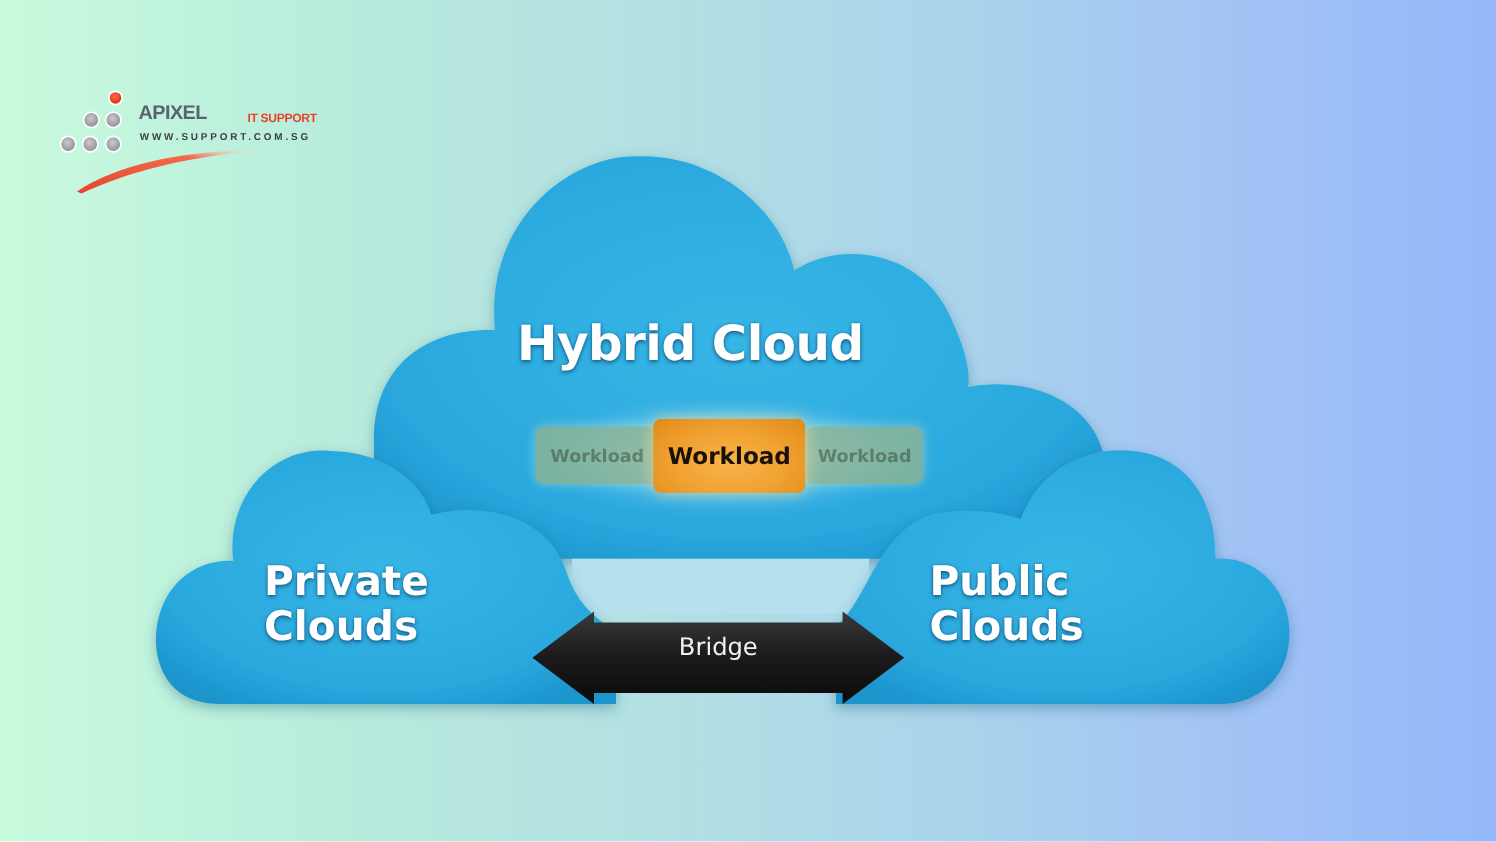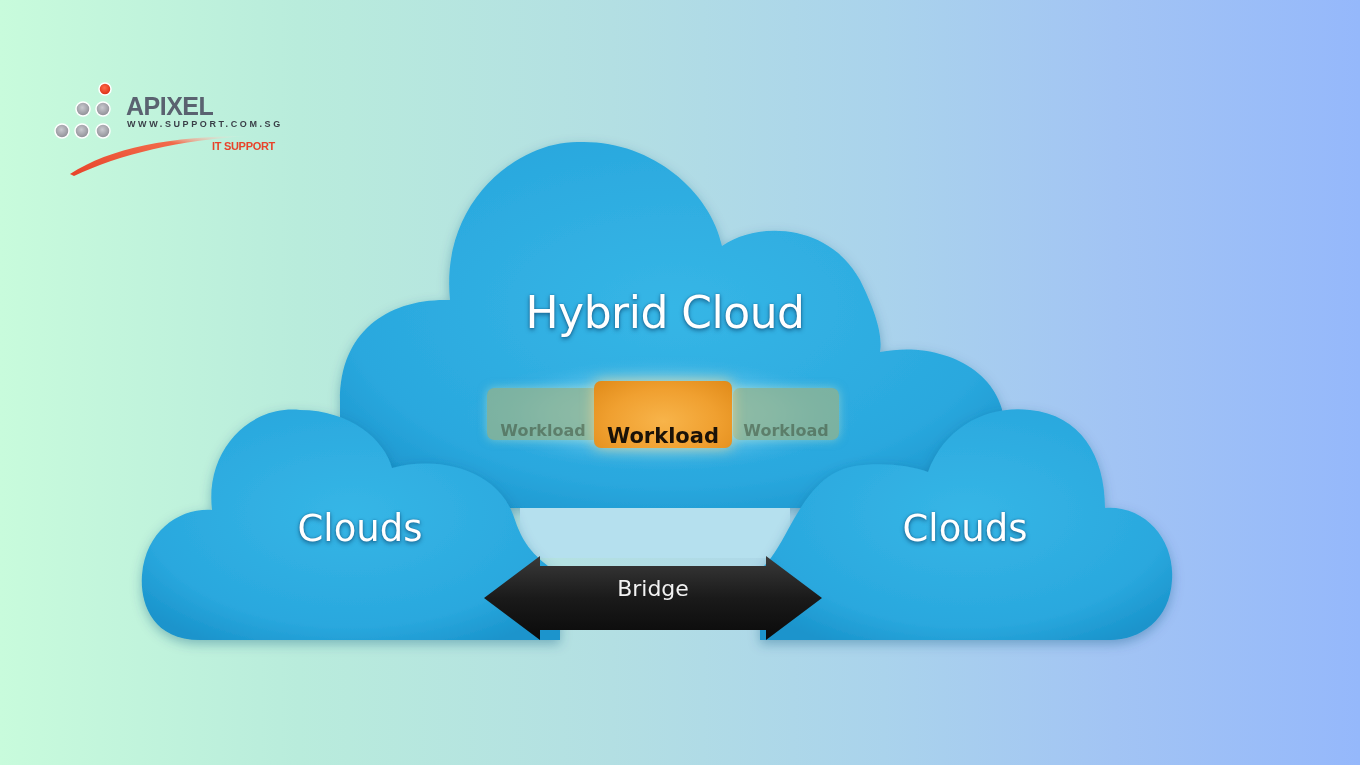--- a/index.html
+++ b/index.html
@@ -7,43 +7,43 @@
       width:1360px; height:765px; overflow:hidden; position:relative;
       background: linear-gradient(90deg, #c8fbdc 0%, #b9ecdc 22%, #b3dfe3 45%, #aad3ec 65%, #a2c4f4 82%, #95b8fb 100%);
       font-family: "DejaVu Sans", "Liberation Sans", sans-serif;
     }
     .abs { position:absolute; }
     
     .logo { left:50px; top:78px; width:260px; height:100px; }
     .logo svg { position:absolute; left:0; top:0; }
     .logo-name {
       position:absolute; left:76px; top:14px; font-family:"Liberation Sans", sans-serif;
-      font-size:25px; font-weight:bold; color:#5a6270; letter-spacing:-0.5px;
+      font-size:18px; font-weight:bold; color:#5a6270; letter-spacing:-0.5px;
     }
     .logo-tag {
-      position:absolute; left:162px; top:24px; font-family:"Liberation Sans", sans-serif;
-      font-size:11px; font-weight:bold; color:#e8432a; letter-spacing:-0.3px;margin-top:38px;
+      position:absolute; left:175px; top:24px; font-family:"Liberation Sans", sans-serif;
+      font-size:11px; font-weight:bold; color:#e8432a; letter-spacing:-0.3px;
     }
     .logo-url {
       position:absolute; left:77px; top:41px; font-family:"Liberation Sans", sans-serif;
       font-size:9px; font-weight:bold; color:#3a3f48; letter-spacing:2.6px;
     }
     
     .clouds { left:0; top:0; }
     .label {
-      position:absolute; color:#ffffff; font-weight:normal; text-align:center;
+      position:absolute; color:#ffffff; font-weight:bold; 
       font-family:"DejaVu Sans", sans-serif;
       text-shadow: 0 2px 4px rgba(0,40,80,0.55), 0 0 2px rgba(0,40,80,0.4);
       line-height:1.12;
     }
     .hybrid-title { left:470px; top:288px; width:390px; font-size:44px; letter-spacing:-0.5px; }
     .private-label { left:240px; top:508px; width:240px; font-size:37px; }
     .public-label { left:845px; top:508px; width:240px; font-size:37px; }
     .workload {
-      position:absolute; border-radius:7px; display:flex; align-items:flex-end; justify-content:center;
+      position:absolute; border-radius:7px; display:flex; align-items:center; justify-content:center;
       font-weight:bold; font-family:"DejaVu Sans", sans-serif;
     }
     .workload.faded {
       background:rgba(150,180,140,0.75); color:rgba(60,80,60,0.55); font-size:16px;
       box-shadow: 0 0 10px rgba(200,230,200,0.5);
     }
     .workload.active {
       background: radial-gradient(ellipse at 50% 60%, #f8b44a 0%, #f0a030 55%, #e08a18 100%);
       color:#1a1208; font-size:21px; box-shadow: 0 0 14px rgba(255,220,140,0.7);
     }
@@ -169,20 +169,22 @@
   <span>Workload</span>
 </div>
 <div class="workload faded wl-right">
   <span>Workload</span>
 </div>
 <div class="workload active wl-center">
   <span>Workload</span>
 </div>
 
 <div class="label private-label">
+  <div>Private</div>
   <div>Clouds</div>
 </div>
 
 <div class="label public-label">
+  <div>Public</div>
   <div>Clouds</div>
 </div>
 
 <div class="bridge-label">Bridge</div>
 
 </body></html>

